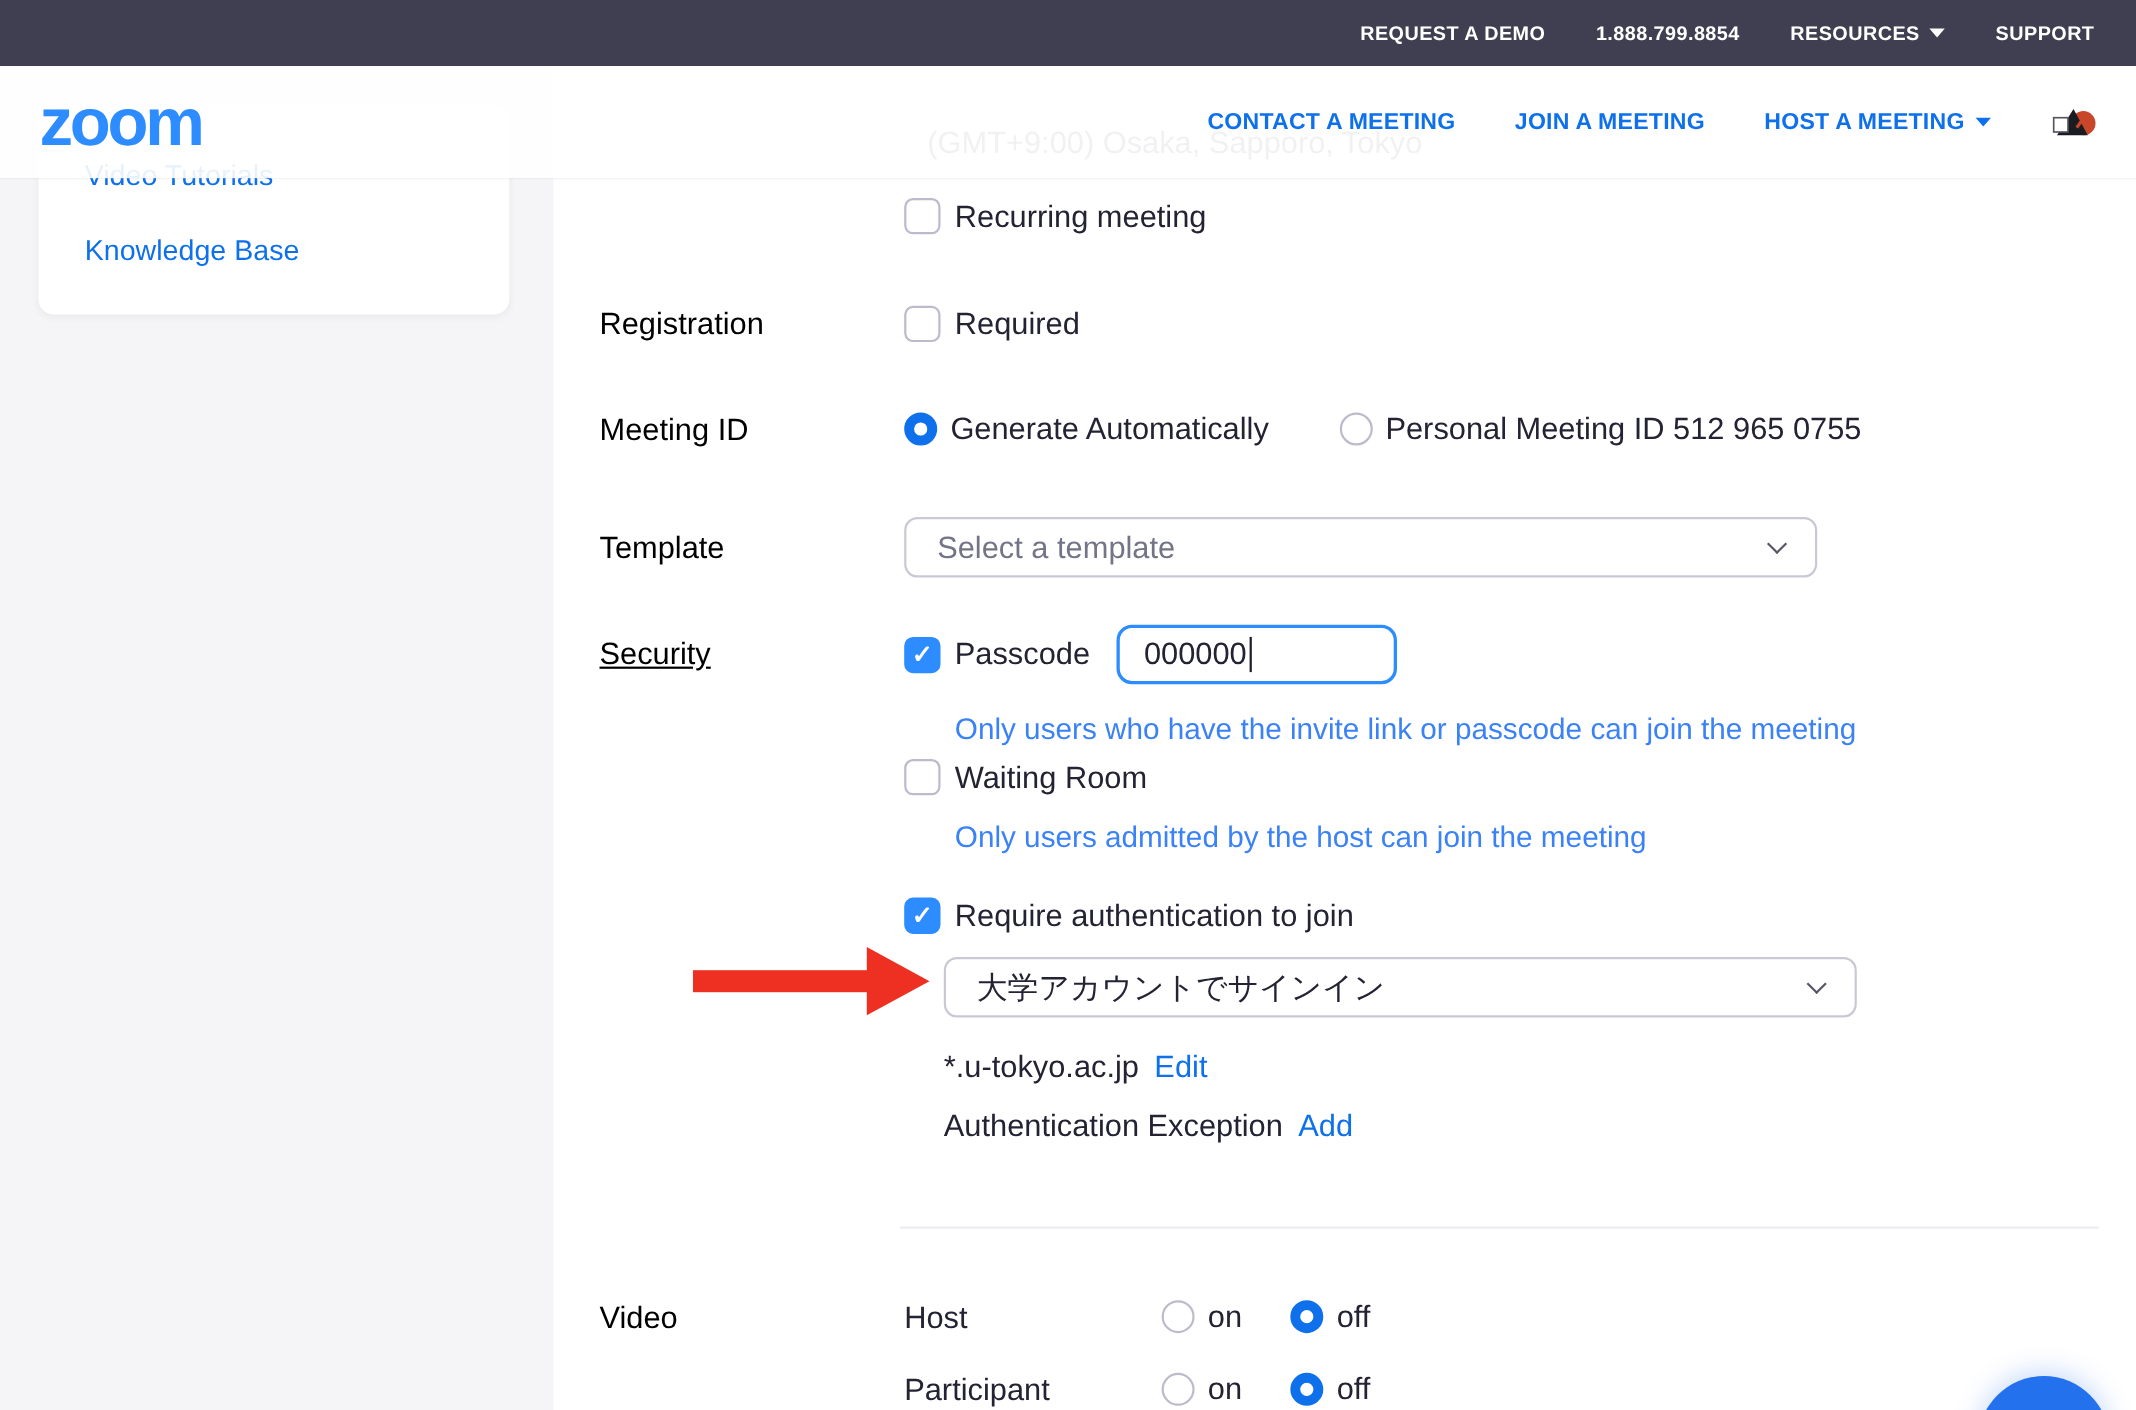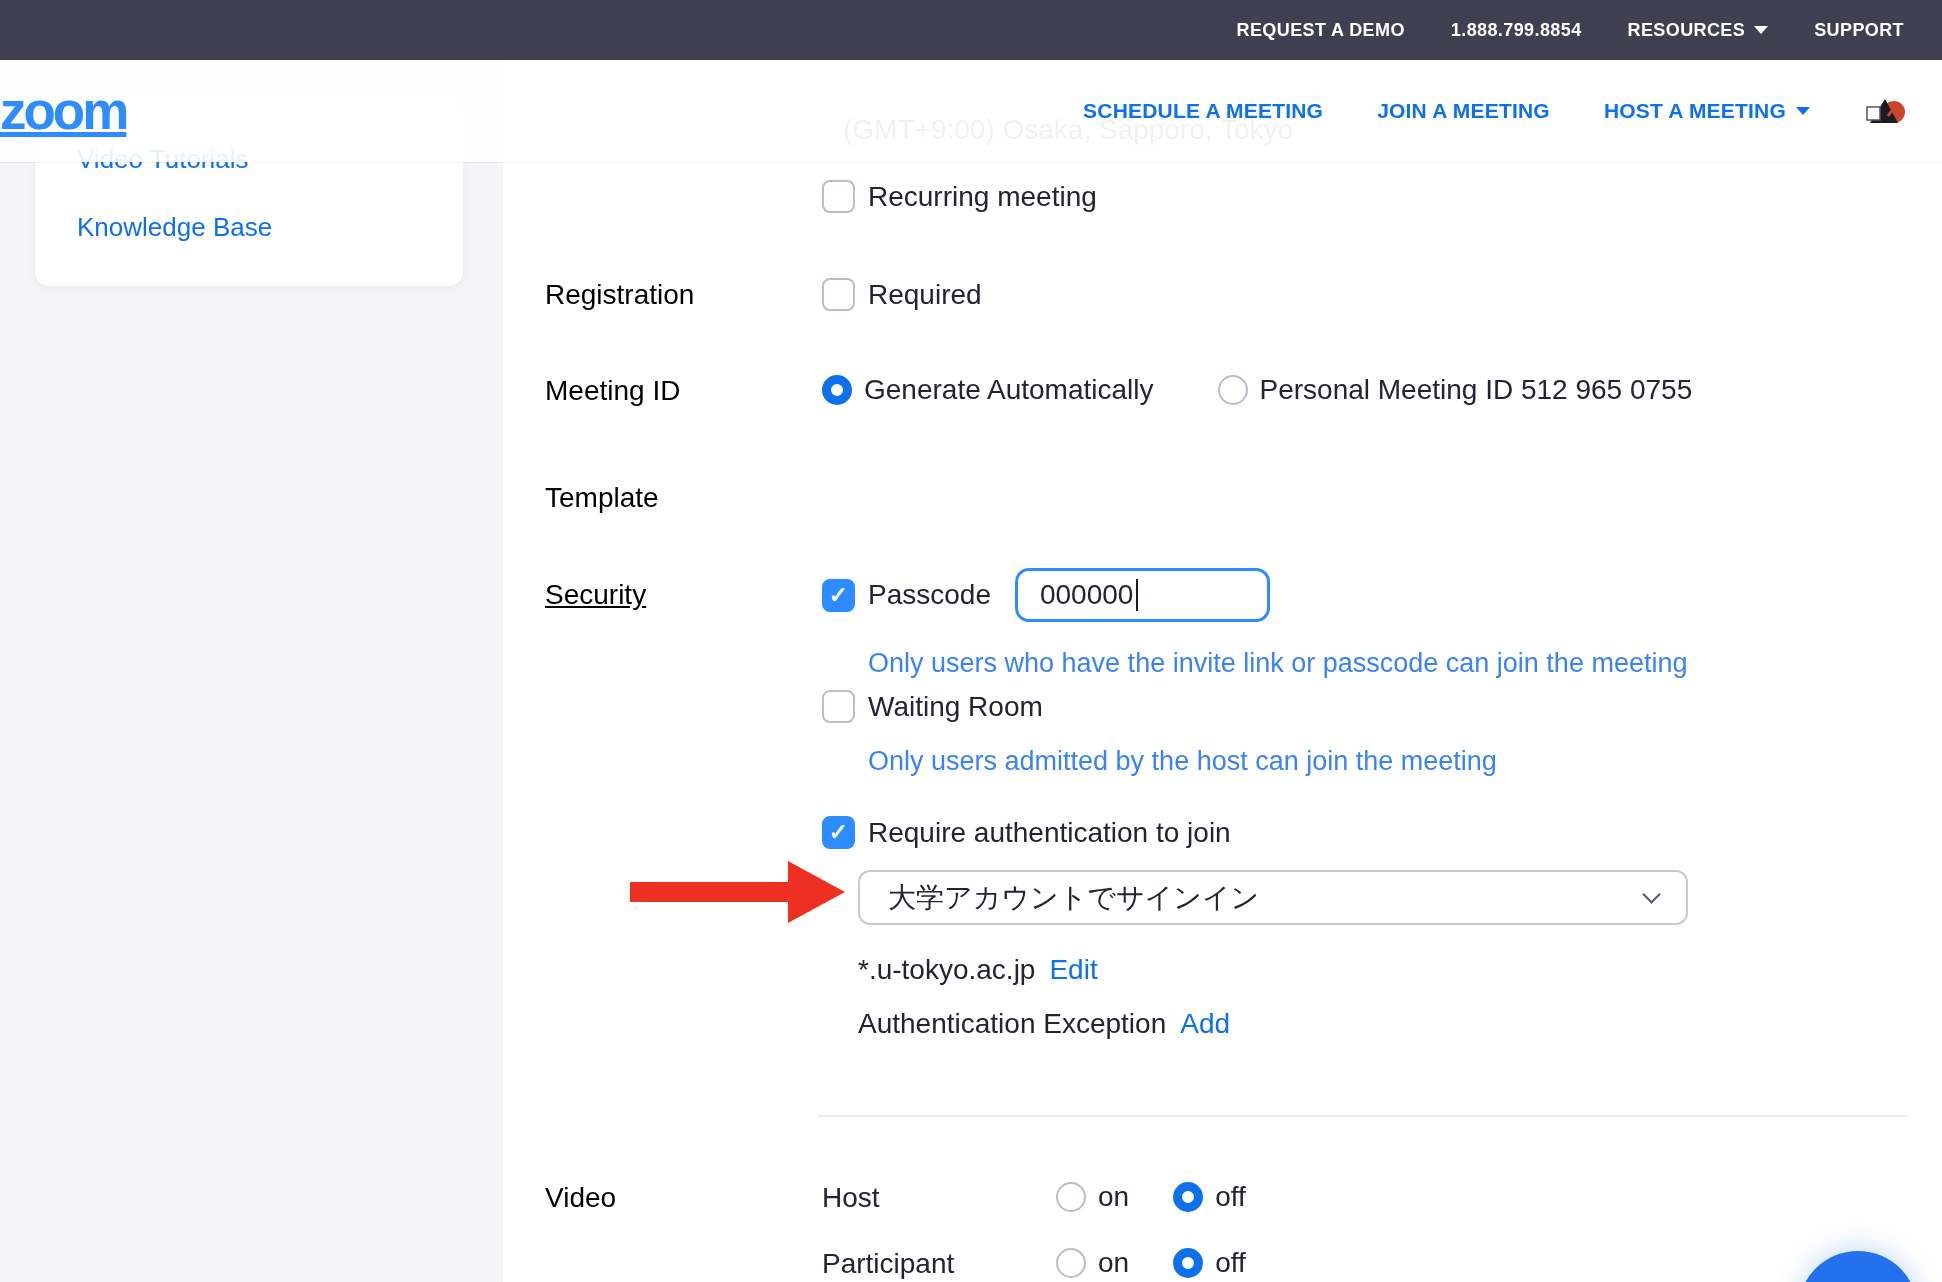--- a/index.html
+++ b/index.html
@@ -29,21 +29,21 @@
   }
   .topbar-item { color:#fff; font-size:18px; font-weight:700; letter-spacing:.4px; white-space:nowrap; display:flex; align-items:center; gap:9px; cursor:pointer; }
   .caret-down-w { width:0; height:0; border-left:7px solid transparent; border-right:7px solid transparent; border-top:8px solid #fff; display:inline-block; }
   .caret-down-g { width:0; height:0; border-left:7px solid transparent; border-right:7px solid transparent; border-top:8px solid #66667A; display:inline-block; }
   .caret-down-b { width:0; height:0; border-left:7px solid transparent; border-right:7px solid transparent; border-top:8px solid #0E71EB; display:inline-block; }
   
   .header {
     position:absolute; top:60px; left:0; right:0; height:102px; background:rgba(255,255,255,.9); z-index:30;
     display:flex; align-items:center; box-shadow:0 1px 0 rgba(0,0,0,.05);
   }
-  .logo { font-size:53px; font-weight:800; letter-spacing:-3px; color:#2D8CFF; line-height:.8; cursor:pointer;text-decoration:underline; }
+  .logo { margin-left:36px; font-size:61px; font-weight:800; letter-spacing:-3px; color:#2D8CFF; line-height:.8; cursor:pointer; }
   .nav-left { display:flex; gap:66px; margin-left:58px; }
   .nav-left-item { color:#66667A; font-size:21px; font-weight:600; letter-spacing:.3px; display:flex; align-items:center; gap:10px; white-space:nowrap; cursor:pointer; }
   .nav-right { margin-left:auto; display:flex; align-items:center; gap:54px; margin-right:36px; }
   .nav-right-item { color:#0E71EB; font-size:21px; font-weight:700; letter-spacing:.2px; display:flex; align-items:center; gap:10px; white-space:nowrap; cursor:pointer; }
   .avatar { width:42px; height:38px; cursor:pointer; }
   
   .main { position:absolute; left:545px; top:162px; right:0; z-index:3; }
   .row { display:flex; align-items:flex-start; }
   .row-label { width:277px; font-size:28px; color:#000000; flex:none; }
   .lh33 { line-height:33px; } .lh55 { line-height:55px; } .lh54 { line-height:54px;text-decoration:underline; }
@@ -101,21 +101,21 @@
   <div class="topbar-item">
     <span>RESOURCES</span>
     <span class="caret-down-w"></span>
   </div>
   <div class="topbar-item">SUPPORT</div>
 </div>
 
 <div class="header">
   <div class="logo">zoom</div>
   <div class="nav-right">
-    <div class="nav-right-item">SCHEDULE A MEETING</div>
+    <div class="nav-right-item">CONTACT A MEETING</div>
     <div class="nav-right-item">JOIN A MEETING</div>
     <div class="nav-right-item">
       <span>HOST A MEETING</span>
       <span class="caret-down-b"></span>
     </div>
     <svg class="avatar" viewBox="0 0 42 38">
       <circle cx="30" cy="20" r="11" fill="#C8472A"></circle>
       <polygon points="6,31 21,7 34,31" fill="#1b1b22"></polygon>
       <polyline points="24,24 29,17 34,24" fill="none" stroke="#C8472A" stroke-width="3"></polyline>
       <rect x="3" y="15" width="13" height="13" fill="#ffffff" stroke="#55555f" stroke-width="1.5"></rect>
@@ -150,20 +150,24 @@
       </div>
       <div class="radio-row">
         <span class="radio"></span>
         <span>Personal Meeting ID 512 965 0755</span>
       </div>
     </div>
   </div>
 
   <div class="row" style="margin-top:63px">
     <div class="row-label lh55">Template</div>
+    <div class="select-box">
+      <span class="select-placeholder">Select a template</span>
+      <span class="chev"></span>
+    </div>
   </div>
 
   <div class="row" style="margin-top:43px">
     <div class="row-label lh54">Security</div>
     <div class="controls">
       <div style="display:flex; align-items:center; gap:24px;">
         <div class="cb-row">
           <span class="checkbox checked">✓</span>
           <span>Passcode</span>
         </div>

